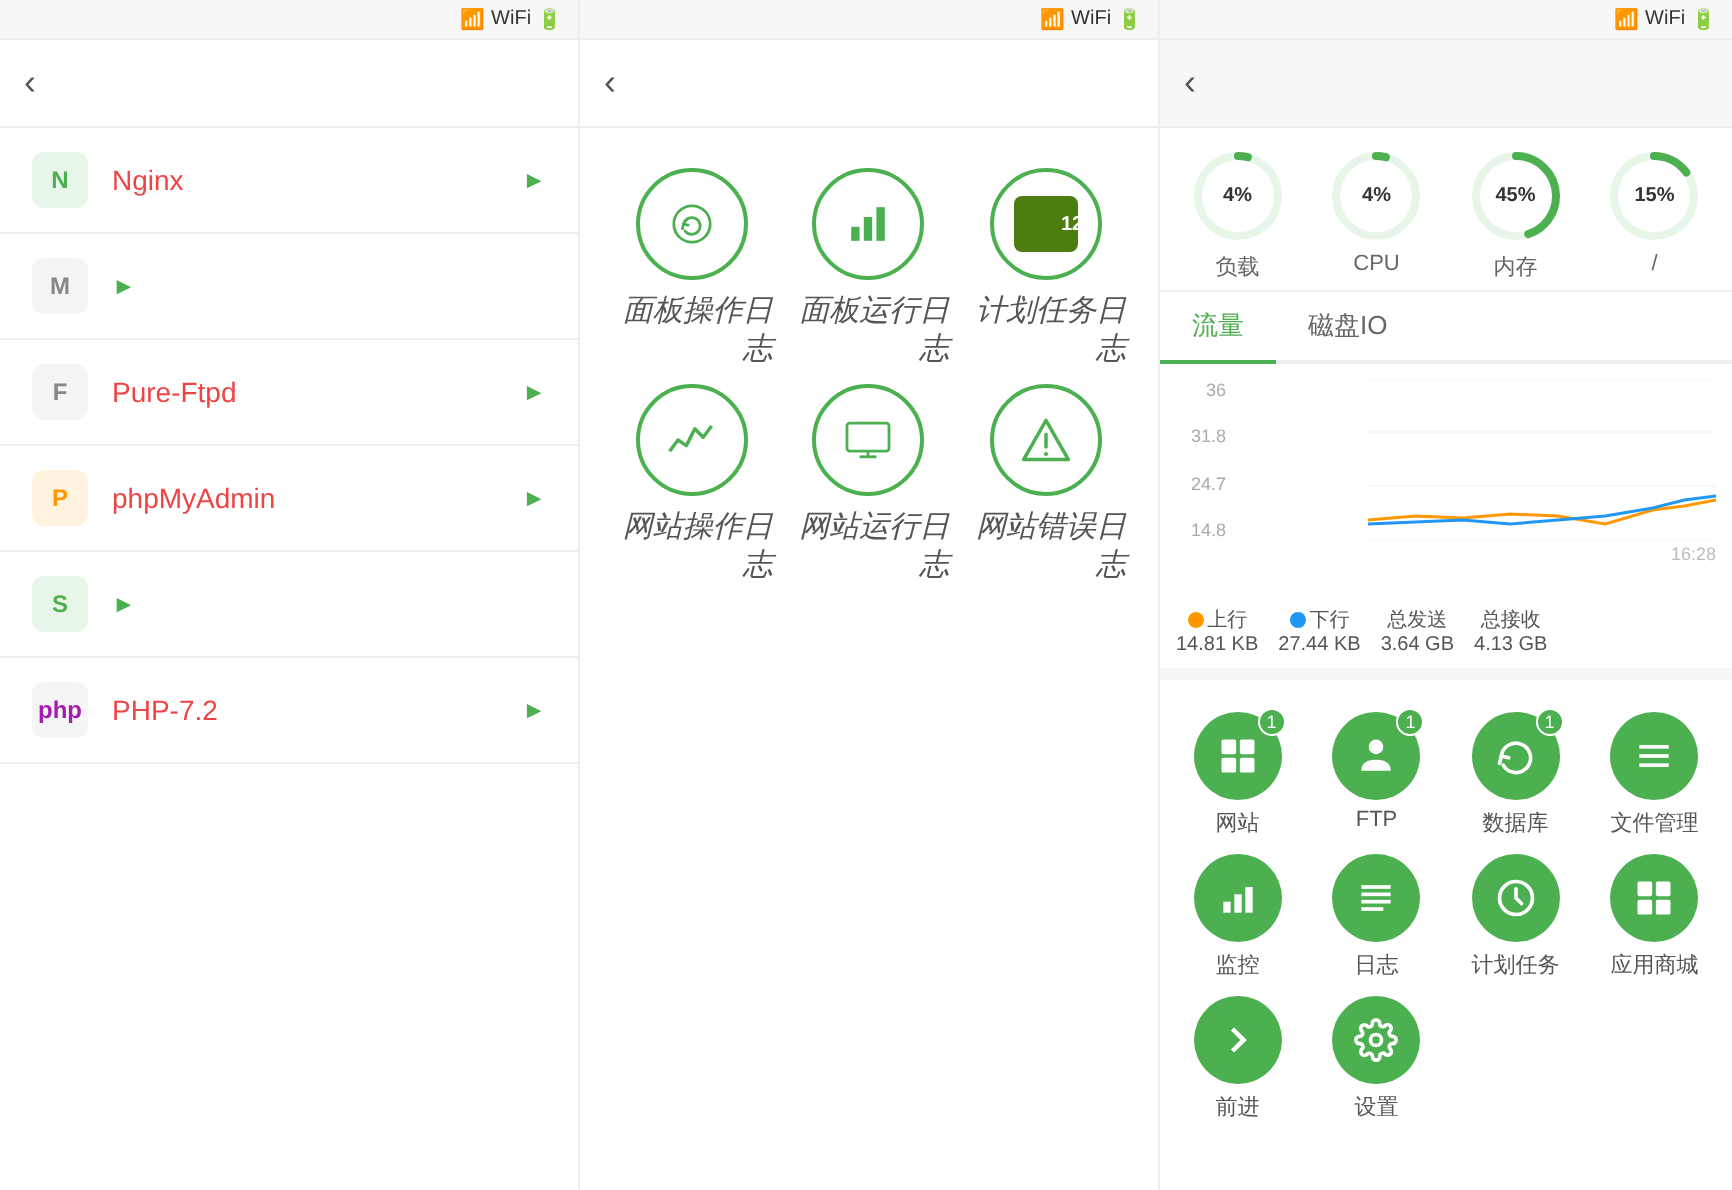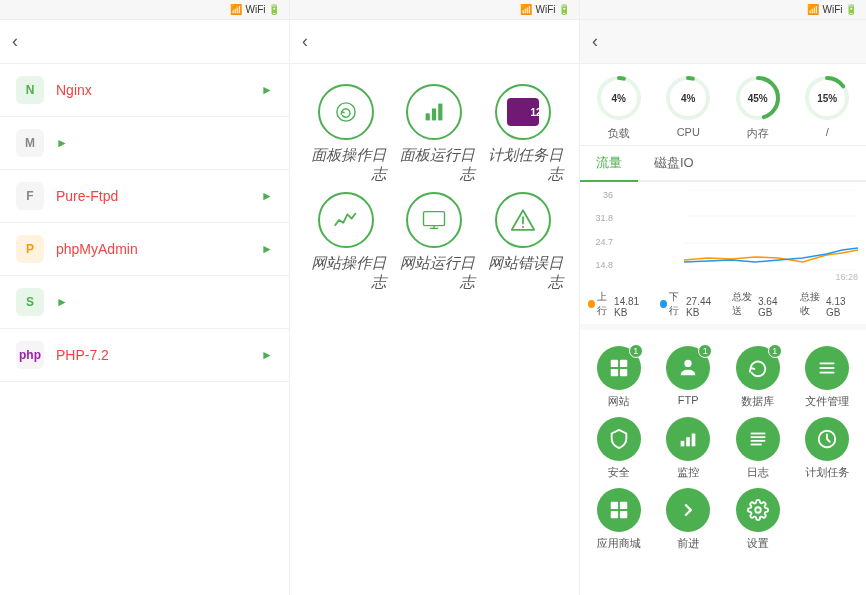--- a/index.html
+++ b/index.html
@@ -235,22 +235,23 @@
     }
     .legend-dot {
       width: 8px;
       height: 8px;
       border-radius: 50%;
       display: inline-block;
       margin-right: 2px;
     }
     .legend-item {
       display: flex;
-      flex-direction: row;
-      align-items: flex-end;
+      flex-direction: column;
+      align-items: center;
+      margin-top: 13px;
     }
     .legend-top {
       display: flex;
       align-items: center;
     }
 
     
     .tools-section {
       background: #fff;
       margin-top: 6px;
@@ -392,21 +393,21 @@
           <svg viewBox="0 0 40 40" width="28" height="28">
             <rect x="8" y="22" width="6" height="10" fill="#4caf50"></rect>
             <rect x="17" y="15" width="6" height="17" fill="#4caf50"></rect>
             <rect x="26" y="8" width="6" height="24" fill="#4caf50"></rect>
           </svg>
         </div>
         <span class="log-label">面板运行日志</span>
       </div>
       <div class="log-item">
         <div class="log-icon-circle">
-          <div style="width:28px;height:28px;background:#701a75;color:white;font-size:10px;font-weight:bold;display:flex;align-items:center;justify-content:center;border-radius:4px;padding-left:32px;">123</div>
+          <div style="width:28px;height:28px;background:#4d7c0f;color:white;font-size:10px;font-weight:bold;display:flex;align-items:center;justify-content:center;border-radius:4px;padding-left:32px;">123</div>
         </div>
         <span class="log-label">计划任务日志</span>
       </div>
       <div class="log-item">
         <div class="log-icon-circle">
           <svg viewBox="0 0 40 40" width="28" height="28">
             <polyline points="4,28 10,20 16,24 22,12 28,18 34,10" fill="none" stroke="#4caf50" stroke-width="2.5" stroke-linejoin="round"></polyline>
           </svg>
         </div>
         <span class="log-label">网站操作日志</span>
@@ -602,30 +603,20 @@
                 <line x1="4" y1="12" x2="20" y2="12"></line>
                 <line x1="4" y1="17" x2="20" y2="17"></line>
               </svg>
             </div>
           </div>
           <span class="tool-label">文件管理</span>
         </div>
         <div class="tool-item">
           <div class="tool-icon-wrap">
             <div class="tool-icon-circle">
-              <svg viewBox="0 0 24 24" width="22" height="22" fill="none" stroke="white" stroke-width="2">
-                <path d="M12 2 L20 6 L20 12 Q20 18 12 22 Q4 18 4 12 L4 6 Z" stroke-linejoin="round"></path>
-              </svg>
-            </div>
-          </div>
-          <span class="tool-label">安全</span>
-        </div>
-        <div class="tool-item">
-          <div class="tool-icon-wrap">
-            <div class="tool-icon-circle">
               <svg viewBox="0 0 24 24" width="22" height="22" fill="white">
                 <rect x="4" y="14" width="4" height="6"></rect>
                 <rect x="10" y="10" width="4" height="10"></rect>
                 <rect x="16" y="6" width="4" height="14"></rect>
               </svg>
             </div>
           </div>
           <span class="tool-label">监控</span>
         </div>
         <div class="tool-item">

